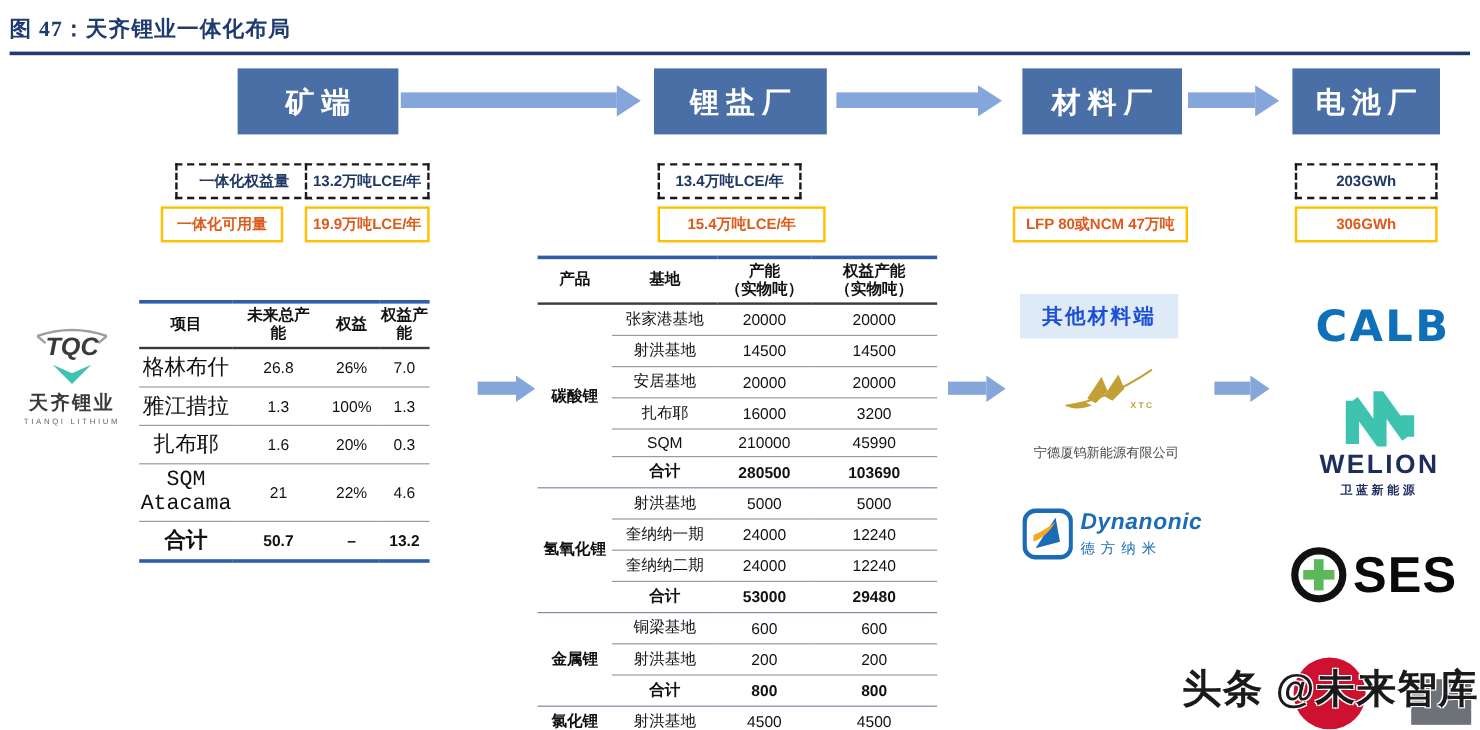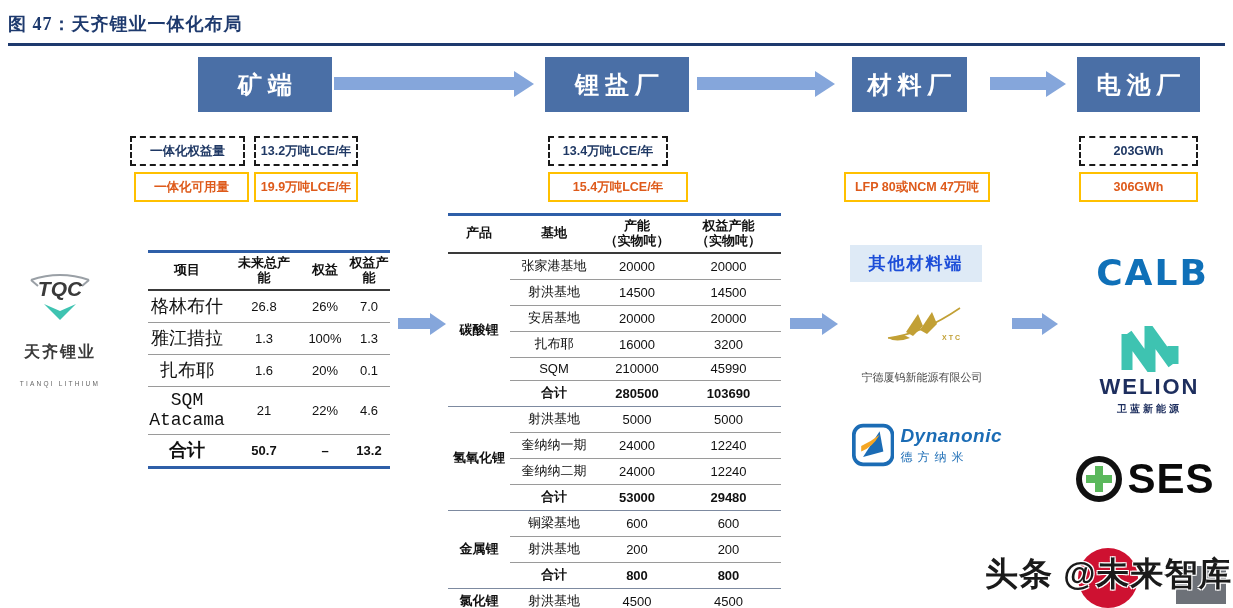--- a/index.html
+++ b/index.html
@@ -40,39 +40,39 @@
   
   .tbl { border-collapse:collapse; width:100%; table-layout:fixed;
     font-size:13px; color:#111; background:#fff; }
   .tbl th { font-weight:bold; white-space:pre-line; line-height:1.15;
     text-align:center; vertical-align:middle; padding:3px 0;
     border-bottom:2px solid #3a3a3a;
     font-family:Liberation Serif, serif; }
   .tbl td { text-align:center; vertical-align:middle; padding:3.5px 0;
     border-bottom:1px solid #9a9a9a; }
   #mine-table-wrap, #salt-table-wrap { background:#fff; }
-  #mine-table { border-top:3px solid #2F5FA8; border-bottom:3px solid #2F5FA8;margin-left:32px; }
+  #mine-table { border-top:3px solid #2F5FA8; border-bottom:3px solid #2F5FA8; }
   #salt-table { border-top:3px solid #2F5FA8; border-bottom:3px solid #2F5FA8; }
   #mine-table tr.total-row td { font-weight:bold; border-bottom:none; }
   #salt-table td.prod { font-weight:bold;
     font-family:"Liberation Serif","DejaVu Serif",serif; }
   #salt-table tr.total td:not(.prod) { font-weight:bold; }
   #salt-table td.grp-end { border-bottom:1.5px solid #7d8aa0;text-align:center; }
   #salt-table tr.last-row td { border-bottom:none; }
   #mine-table td:first-child { font-family:Liberation Mono, monospace; font-size:18px; }
 
   
   #other-materials-box { left:850px; top:245px; width:132px; height:37px;
     background:#DEEAF6; color:#1d4ed8; font-size:17px; font-weight:bold;
     display:flex; align-items:center; justify-content:center; letter-spacing:2px;
     font-family:"Liberation Serif","DejaVu Serif",serif; }
 
   
   .logo-block { display:flex; flex-direction:column; align-items:center; }
-  #tianqi-block { left:10px; top:270px; width:100px; text-align:center;gap:16px; }
+  #tianqi-block { left:10px; top:270px; width:100px; text-align:center; }
   #tianqi-name { font-size:16px; font-weight:bold; color:#3a3a3a; margin-top:2px;
     letter-spacing:2px; }
   #tianqi-name-en { font-size:6.5px; color:#666; letter-spacing:2.2px; margin-top:1px; }
 
   #xtc-block { left:858px; top:300px; width:128px; text-align:center; }
   #xtc-name { font-size:11px; color:#4a4a4a; margin-top:24px; white-space:nowrap; }
 
   #dynanonic-block { left:852px; top:422px; width:150px; display:flex;
     align-items:center; gap:6px; }
   #dynanonic-texts { display:flex; flex-direction:column; }
@@ -111,33 +111,33 @@
 </head>
 <body>
 
 <div id="stage-canvas">
 
   <div class="abs" id="fig-title">图 47：天齐锂业一体化布局</div>
   <div class="abs" id="title-divider"></div>
 
   <div class="abs stage-box" style="left:198px;width:134px;">矿端</div>
   <div class="abs stage-box" style="left:545px;width:144px;">锂盐厂</div>
-  <div class="abs stage-box" style="left:852px;width:115px;">材料厂</div>
+  <div class="abs stage-box" style="left:852px;width:133px;">材料厂</div>
   <div class="abs stage-box" style="left:1077px;width:123px;">电池厂</div>
 
   <div class="abs harrow" style="left:334px;top:77px;width:180px;"></div>
   <div class="abs harrow" style="left:697px;top:77px;width:118px;"></div>
   <div class="abs harrow" style="left:990px;top:77px;width:56px;"></div>
 
-  <div class="abs ibox dash" style="left:130px;top:136px;width:115px;">一体化权益量</div>
+  <div class="abs ibox dash" style="left:146px;top:136px;width:115px;">一体化权益量</div>
   <div class="abs ibox dash" style="left:254px;top:136px;width:104px;">13.2万吨LCE/年</div>
   <div class="abs ibox dash" style="left:548px;top:136px;width:120px;">13.4万吨LCE/年</div>
   <div class="abs ibox dash" style="left:1079px;top:136px;width:119px;">203GWh</div>
 
-  <div class="abs ibox orng" style="left:134px;top:172px;width:115px;">一体化可用量</div>
+  <div class="abs ibox orng" style="left:134px;top:172px;width:102px;">一体化可用量</div>
   <div class="abs ibox orng" style="left:254px;top:172px;width:104px;">19.9万吨LCE/年</div>
   <div class="abs ibox orng" style="left:548px;top:172px;width:140px;">15.4万吨LCE/年</div>
   <div class="abs ibox orng" style="left:844px;top:172px;width:146px;">LFP 80或NCM 47万吨</div>
   <div class="abs ibox orng" style="left:1079px;top:172px;width:119px;">306GWh</div>
 
   <div class="abs logo-block" id="tianqi-block">
     <svg width="64" height="54" viewBox="0 0 64 54">
       <path d="M3,10 Q32,0 61,10" fill="none" stroke="#9aa0a6" stroke-width="2"></path>
       <path d="M3,10 L10,16 M61,10 L54,16" fill="none" stroke="#9aa0a6" stroke-width="2"></path>
       <text x="32" y="26" text-anchor="middle" font-size="21" font-style="italic" font-weight="bold" fill="#3a3a3a" font-family="Liberation Sans,sans-serif">TQC</text>
@@ -175,21 +175,21 @@
           <tr>
             <td>雅江措拉</td>
             <td>1.3</td>
             <td>100%</td>
             <td>1.3</td>
           </tr>
           <tr>
             <td>扎布耶</td>
             <td>1.6</td>
             <td>20%</td>
-            <td>0.1</td>
+            <td>0.3</td>
           </tr>
           <tr>
             <td>SQM Atacama</td>
             <td>21</td>
             <td>22%</td>
             <td>4.6</td>
           </tr>
           <tr class="total-row">
             <td>合计</td>
             <td>50.7</td>

